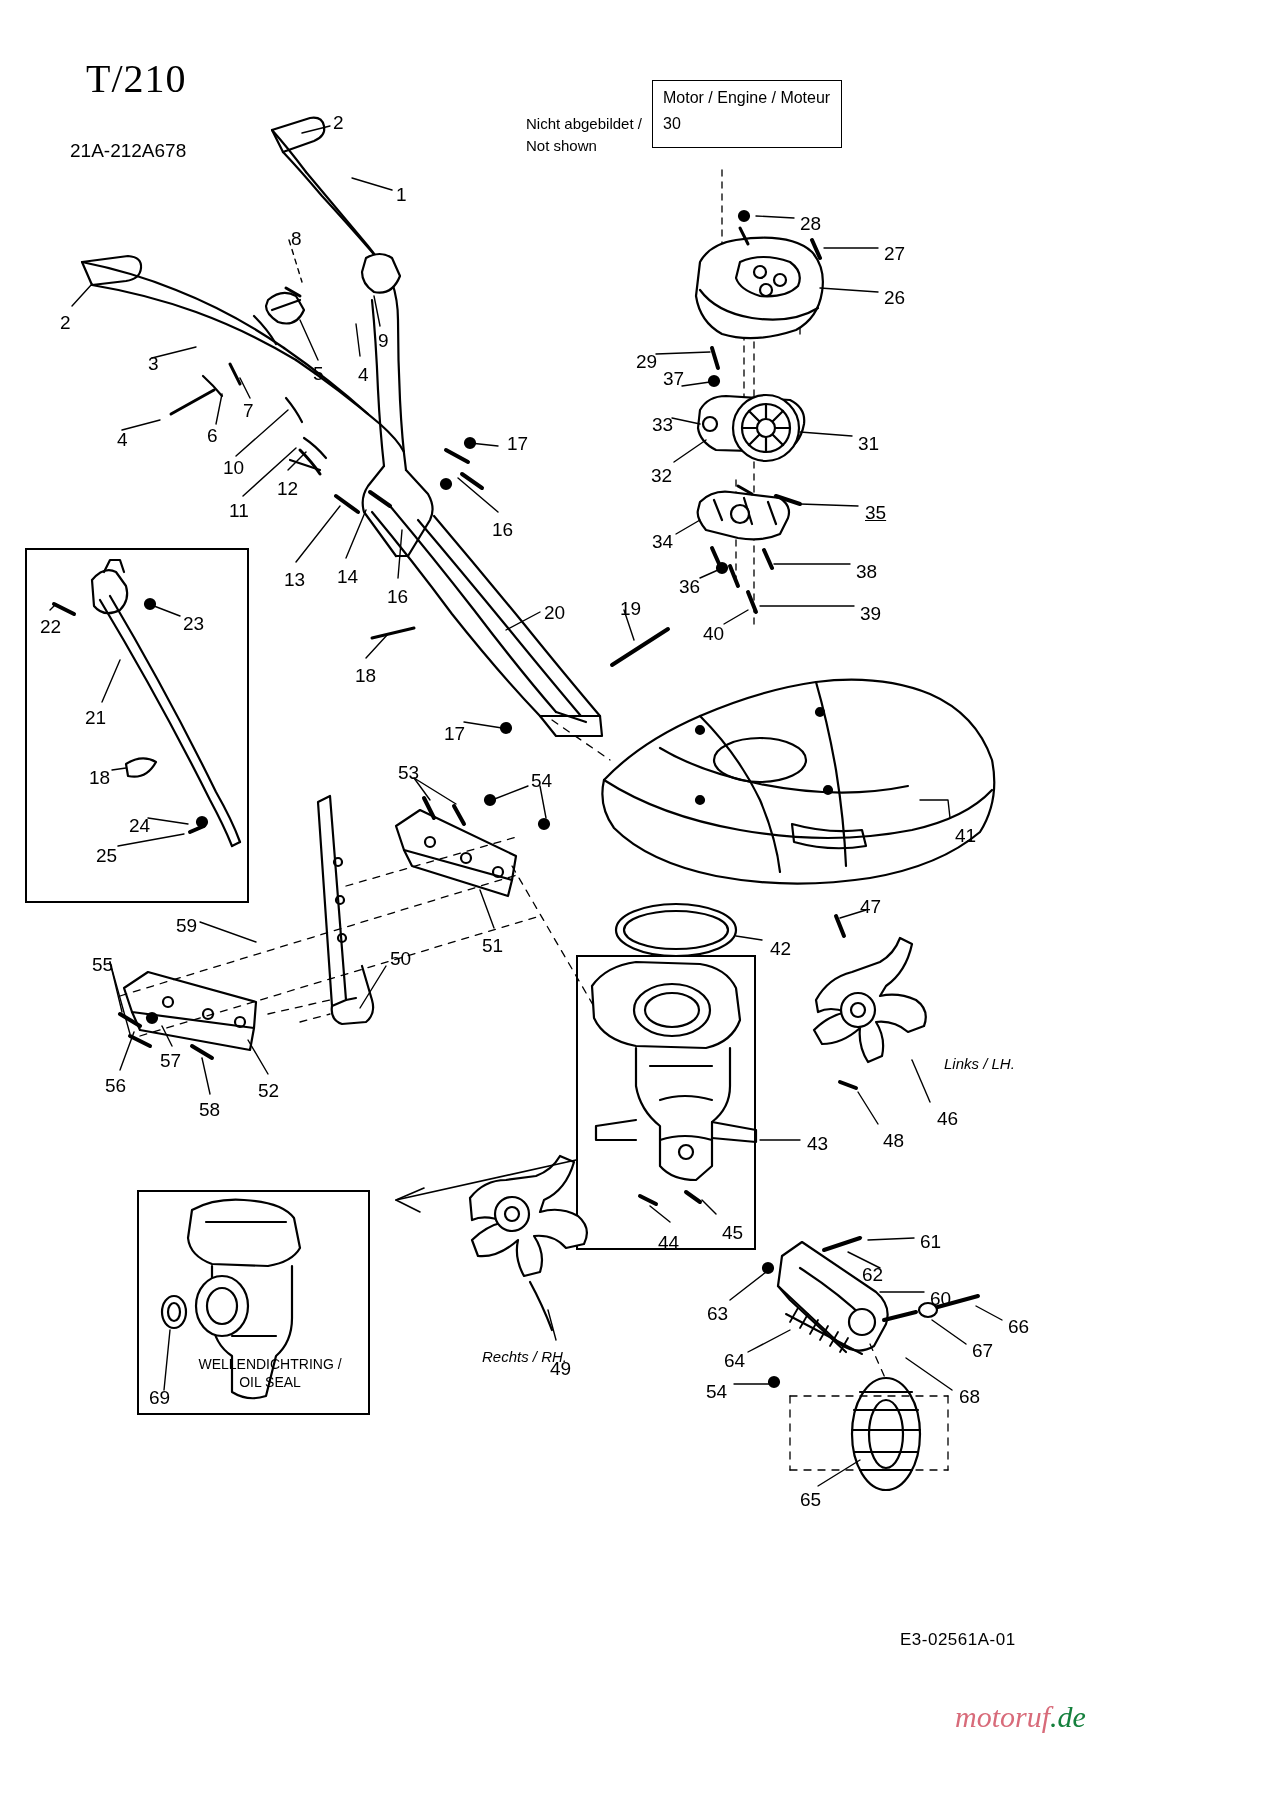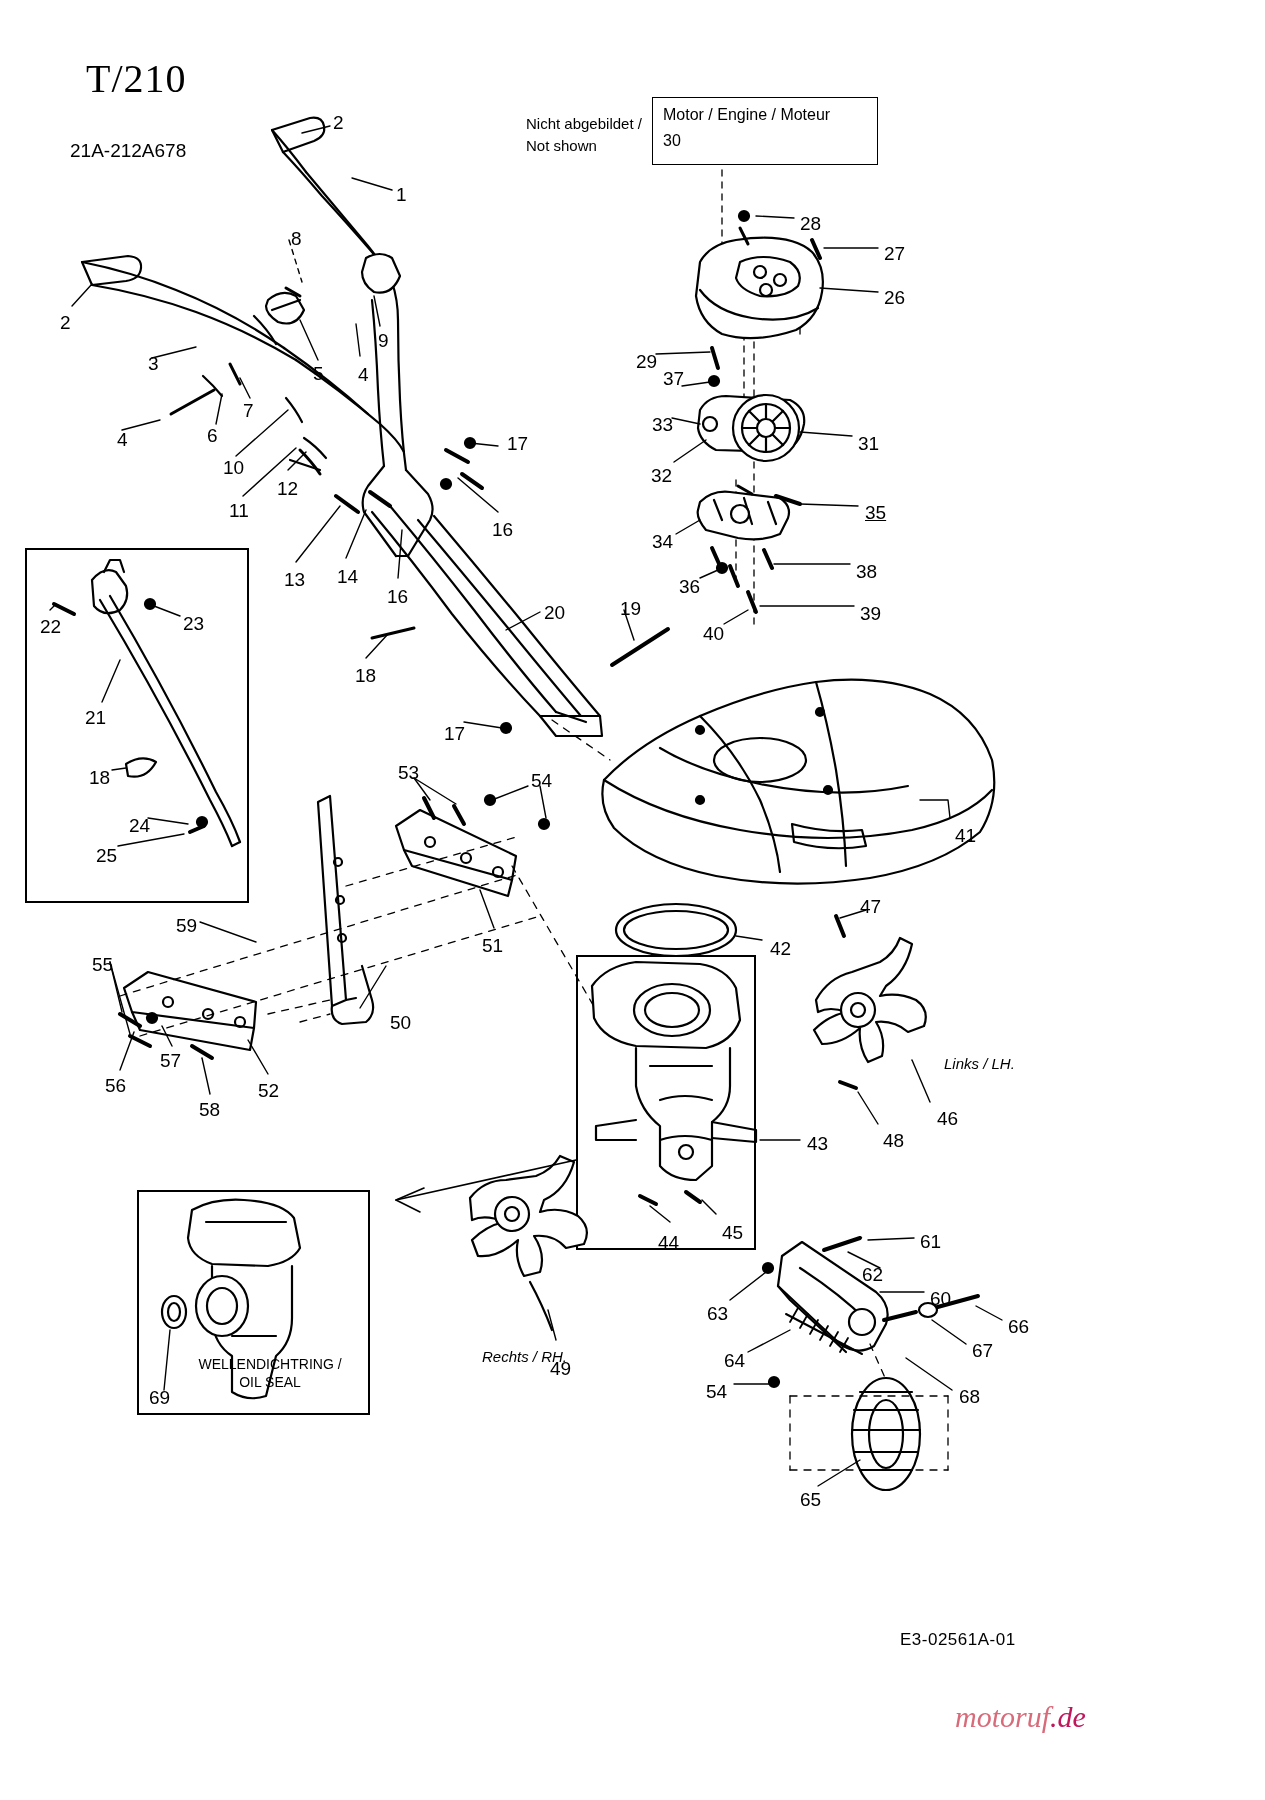--- a/index.html
+++ b/index.html
@@ -83,39 +83,39 @@
     width: 200px;
   }
   .wm {
     position: absolute;
     font-family: "Liberation Serif", serif;
     font-size: 30px;
     font-style: italic;
     color: #d86b7a;
     letter-spacing: 0px;
   }
-  .wm .de { color: #be185d; font-style: italic; }
+  .wm .de { color: #15803d; font-style: italic; }
   svg.overlay {
     position: absolute;
     left: 0; top: 0;
     width: 1265px; height: 1800px;
     pointer-events: none;
   }
 </style>
 </head>
 <body>
 
 <div id="page">
 
   <div class="title" style="left:68px; top:55px;margin-left:18px;">T/210</div>
   <div class="model" style="left:70px; top:140px;">21A-212A678</div>
 
   <div class="lbl" style="left:526px; top:113px; line-height:1.45;">Nicht abgebildet /<br>Not shown</div>
 
-  <div class="boxlabel" style="left:652px; top:97px; width:226px; height:68px;">
+  <div class="boxlabel" style="left:652px; top:80px; width:190px; height:68px;">
     <span>Motor / Engine / Moteur</span>
     <span class="bignum">30</span>
   </div>
 
   <div class="framebox" style="left:25px; top:548px; width:224px; height:355px;"></div>
   <div class="framebox" style="left:576px; top:955px; width:180px; height:295px;"></div>
   <div class="framebox" style="left:137px; top:1190px; width:233px; height:225px;"></div>
 
   <div class="oilseal-cap" style="left:170px; top:1355px;">
     <span>WELLENDICHTRING /</span><br>
@@ -503,21 +503,21 @@
       <div class="num" style="left: 679px; top: 576px;">36</div>
       <div class="num" style="left: 860px; top: 603px;">39</div>
       <div class="num" style="left: 703px; top: 623px;">40</div>
       <div class="num" style="left: 955px; top: 825px;">41</div>
       <div class="num" style="left: 770px; top: 938px;">42</div>
       <div class="num" style="left: 860px; top: 896px;">47</div>
       <div class="num" style="left: 398px; top: 762px;">53</div>
       <div class="num" style="left: 531px; top: 770px;">54</div>
       <div class="num" style="left: 482px; top: 935px;">51</div>
       <div class="num" style="left: 176px; top: 915px;">59</div>
-      <div class="num" style="left: 390px; top: 1012px;">50</div>
+      <div class="num" style="left: 390px; top: 948px;">50</div>
       <div class="num" style="left: 92px; top: 954px;">55</div>
       <div class="num" style="left: 105px; top: 1075px;">56</div>
       <div class="num" style="left: 160px; top: 1050px;">57</div>
       <div class="num" style="left: 199px; top: 1099px;">58</div>
       <div class="num" style="left: 258px; top: 1080px;">52</div>
       <div class="num" style="left: 807px; top: 1133px;">43</div>
       <div class="num" style="left: 658px; top: 1232px;">44</div>
       <div class="num" style="left: 722px; top: 1222px;">45</div>
       <div class="num" style="left: 937px; top: 1108px;">46</div>
       <div class="num" style="left: 883px; top: 1130px;">48</div>

